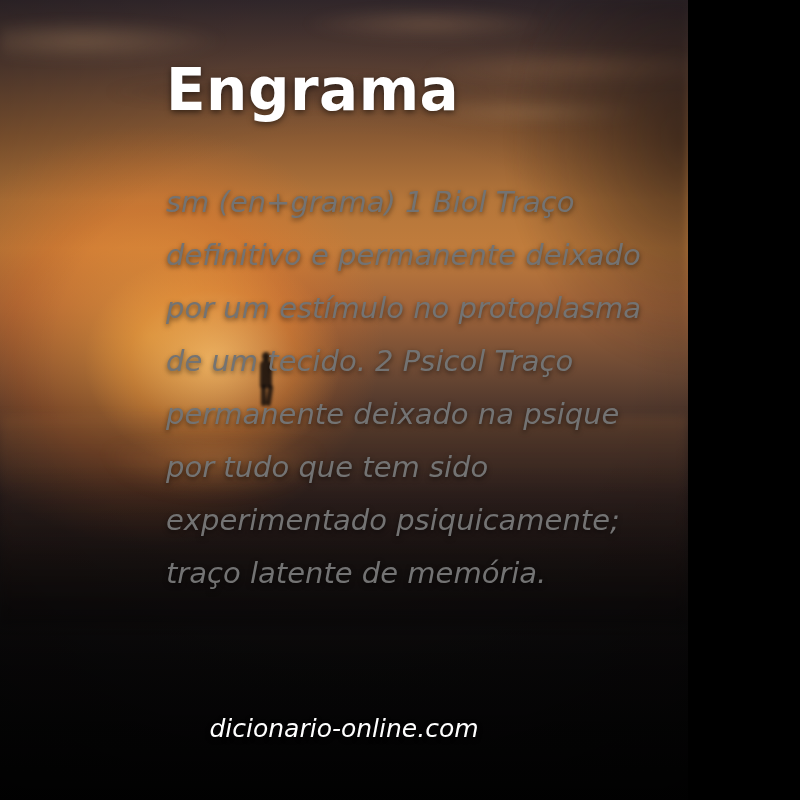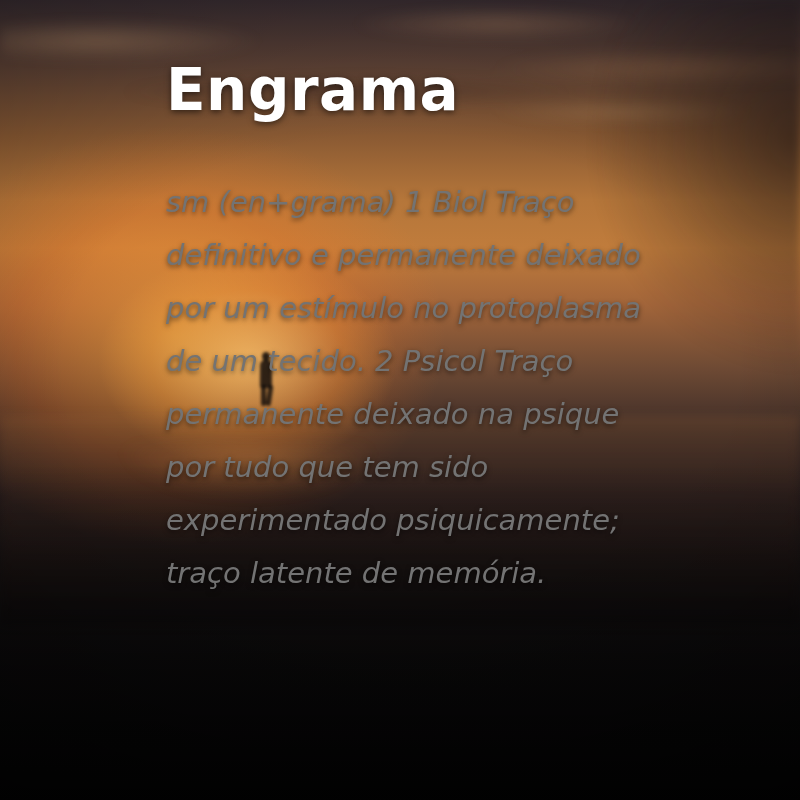--- a/index.html
+++ b/index.html
@@ -2,21 +2,21 @@
 <html><head>
 <meta charset="utf-8">
 <style>
   html, body {
     margin: 0;
     padding: 0;
     background: #000;
   }
   .canvas {
     position: relative;
-    width: 800px;
+    width: 688px;
     height: 800px;
     overflow: hidden;
     font-family: "DejaVu Sans", sans-serif;
   }
   
   .bg {
     position: absolute;
     inset: 0;
     background:
       
@@ -163,15 +163,16 @@
     <div class="fig-leg-r"></div>
   </div>
 
   <div class="lower-dark"></div>
 
   <div class="content">
     <div class="word-title">Engrama</div>
 
     <div class="definition">sm (en+grama) 1 Biol Traço definitivo e permanente deixado por um estímulo no protoplasma de um tecido. 2 Psicol Traço permanente deixado na psique por tudo que tem sido experimentado psiquicamente; traço latente de memória.</div>
 
+    <div class="site-credit">dicionario-online.com</div>
   </div>
 
 </div>
 
 </body></html>

